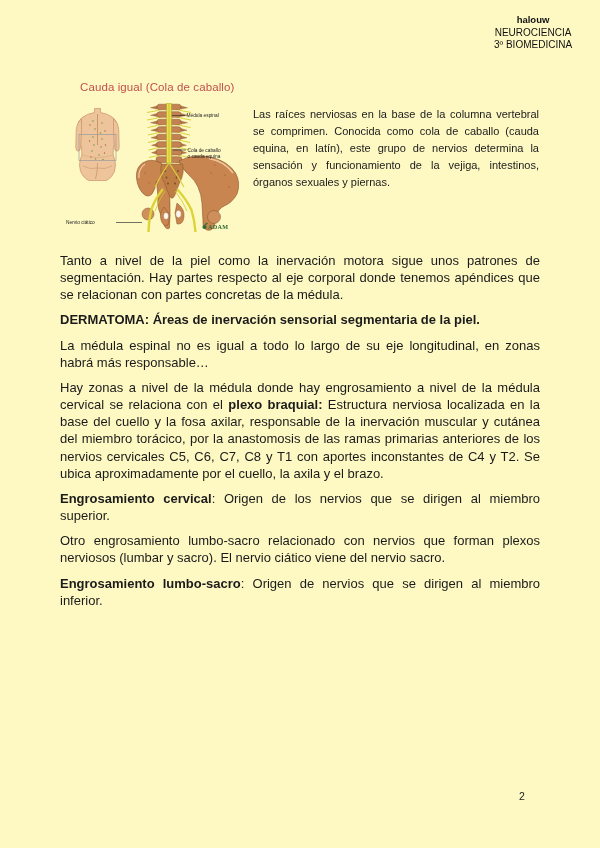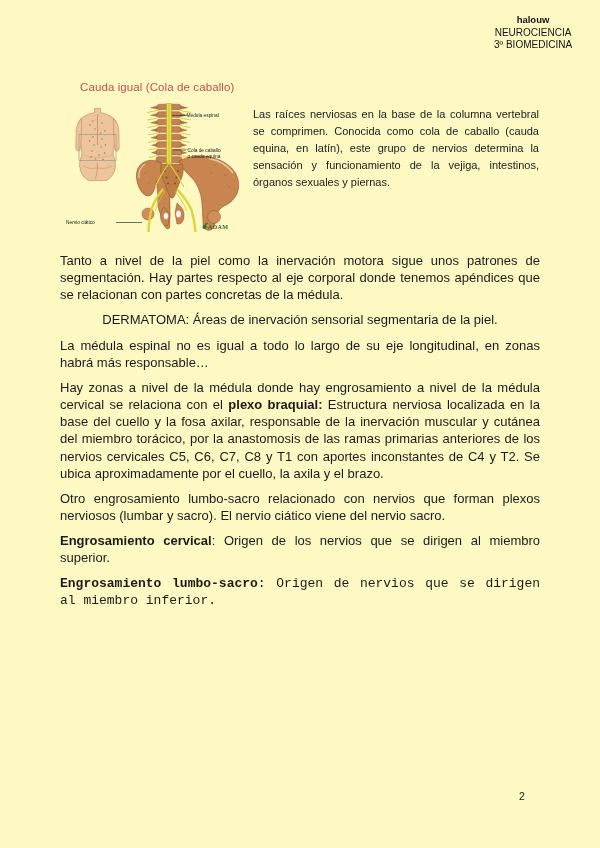--- a/index.html
+++ b/index.html
@@ -23,22 +23,22 @@
   .figure{position:absolute;left:65px;top:103px;width:180px;height:130px;}
   .intro{
     position:absolute;left:253px;top:106px;width:286px;
     font-size:11px;line-height:17.1px;text-align:justify;
   }
   .main{
     position:absolute;left:60px;top:252px;width:480px;
     font-size:13px;line-height:17.1px;
   }
   .main p{margin:0 0 8.2px 0;text-align:justify;}
-  .main p.single{text-align:center;}
-  .main p:last-child{margin-bottom:12px;font-family:Liberation Mono, monospace;}
+  .main p.single{text-align:left;font-weight:bold;}
+  .main p:last-child{margin-bottom:12px;}
   b{font-weight:bold;}
   .page-number{
     position:absolute;left:512px;top:790px;width:20px;
     text-align:center;font-size:10.5px;color:#222;
   }
   svg text{font-family:"Liberation Sans", sans-serif;}
 </style>
 </head>
 <body>
 
@@ -208,20 +208,20 @@
     </svg>
   </div>
 
   <div class="intro">Las raíces nerviosas en la base de la columna vertebral se comprimen. Conocida como cola de caballo (cauda equina, en latín), este grupo de nervios determina la sensación y funcionamiento de la vejiga, intestinos, órganos sexuales y piernas.</div>
 
   <div class="main">
     <p>Tanto a nivel de la piel como la inervación motora sigue unos patrones de segmentación. Hay partes respecto al eje corporal donde tenemos apéndices que se relacionan con partes concretas de la médula.</p>
     <p class="single">DERMATOMA: Áreas de inervación sensorial segmentaria de la piel.</p>
     <p>La médula espinal no es igual a todo lo largo de su eje longitudinal, en zonas habrá más responsable…</p>
     <p><span>Hay zonas a nivel de la médula donde hay engrosamiento a nivel de la médula cervical se relaciona con el </span><b>plexo braquial:</b><span> Estructura nerviosa localizada en la base del cuello y la fosa axilar, responsable de la inervación muscular y cutánea del miembro torácico, por la anastomosis de las ramas primarias anteriores de los nervios cervicales C5, C6, C7, C8 y T1 con aportes inconstantes de C4 y T2. Se ubica aproximadamente por el cuello, la axila y el brazo.</span></p>
+    <p><b>Engrosamiento cervical</b><span>: Origen de los nervios que se dirigen al miembro superior.</span></p>
     <p>Otro engrosamiento lumbo-sacro relacionado con nervios que forman plexos nerviosos (lumbar y sacro). El nervio ciático viene del nervio sacro.</p>
-    <p><b>Engrosamiento cervical</b><span>: Origen de los nervios que se dirigen al miembro superior.</span></p>
     <p><b>Engrosamiento lumbo-sacro</b><span>: Origen de nervios que se dirigen al miembro inferior.</span></p>
   </div>
 
   <div class="page-number">2</div>
 
 </div>
 
 </body></html>

